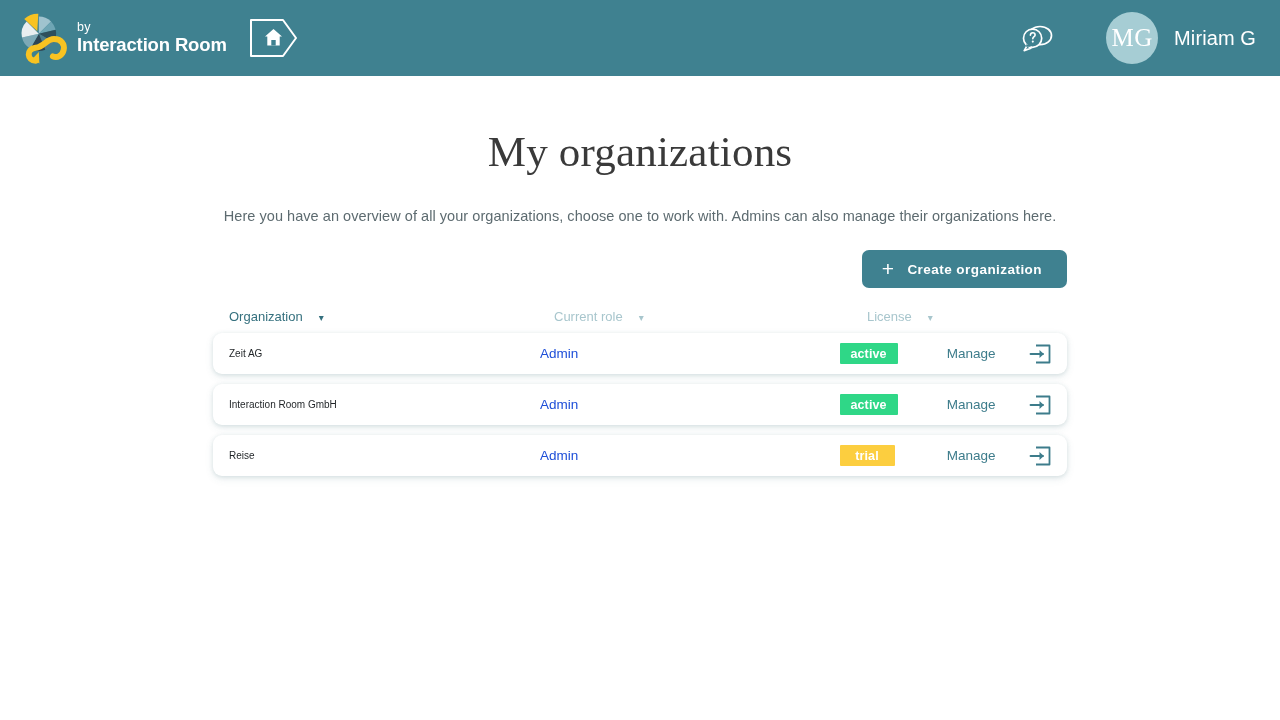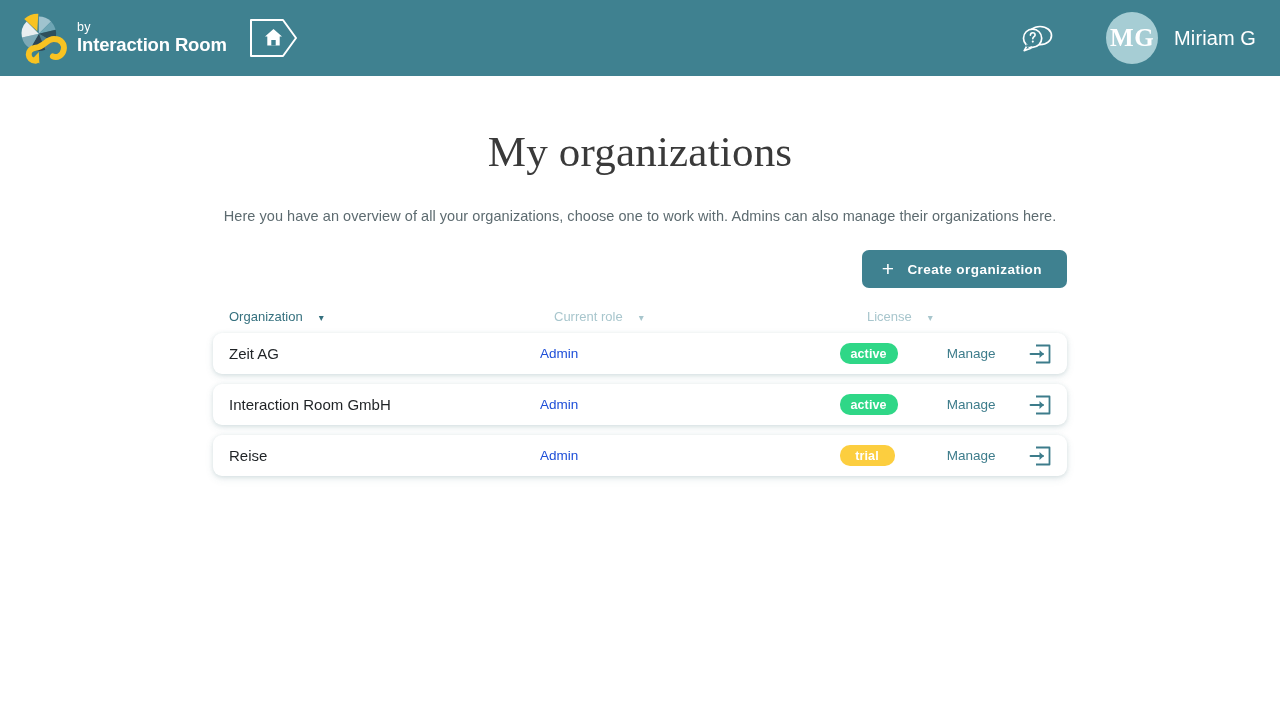--- a/index.html
+++ b/index.html
@@ -88,21 +88,21 @@
     width: 52px;
     height: 52px;
     border-radius: 50%;
     background: #a6cdd4;
     color: #ffffff;
     display: flex;
     align-items: center;
     justify-content: center;
     font-family: "Liberation Serif", serif;
     font-size: 25px;
-    font-weight: 700;
+    font-weight: 400;
     letter-spacing: .5px;
     cursor: pointer;
     user-select: none;
     margin-left: 36px;
   }
 
   .user-name {
     color: #ffffff;
     font-size: 20px;
     font-weight: 400;
@@ -203,21 +203,21 @@
     height: 41px;
     display: flex;
     align-items: center;
     padding: 0 16px;
     box-shadow: 0 1px 4px rgba(60, 110, 120, .16), 0 3px 9px rgba(60,110,120,.10);
     cursor: pointer;
   }
 
   .cell-org {
     width: 325px;
-    font-size: 15px;
+    font-size: 10px;
     color: #1f2326;
     font-weight: 400;
     white-space: nowrap;
     overflow: hidden;
   }
 
   .cell-role {
     width: 313px;
     font-size: 13.5px;
     color: #1d4ed8;
@@ -230,21 +230,21 @@
     align-items: center;
   }
 
   .badge {
     display: inline-flex;
     align-items: center;
     justify-content: center;
     min-width: 55px;
     height: 21px;
     padding: 0 11px;
-    border-radius: 10px;
+    border-radius: 1px;
     color: #ffffff;
     font-size: 12.5px;
     font-weight: 700;
     letter-spacing: .1px;
     user-select: none;
   }
   .badge-active { background: #2fd787; }
   .badge-trial  { background: #fcce3f; }
 
   .cell-manage {

